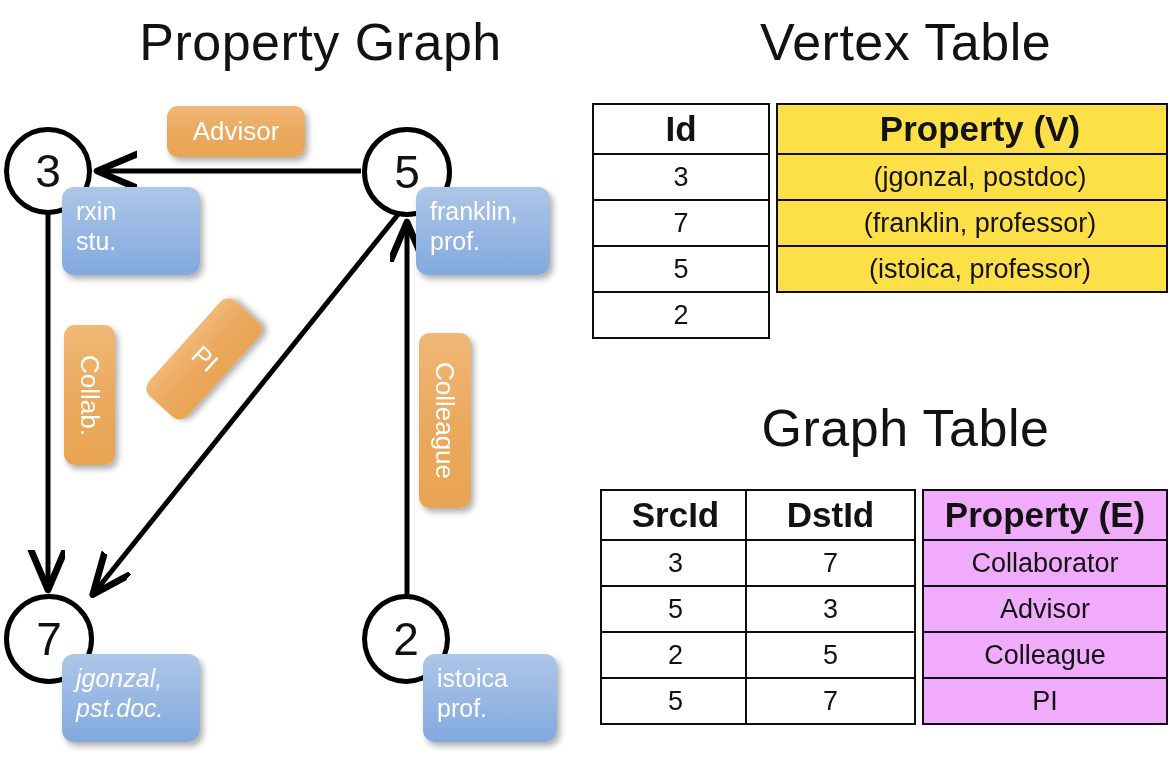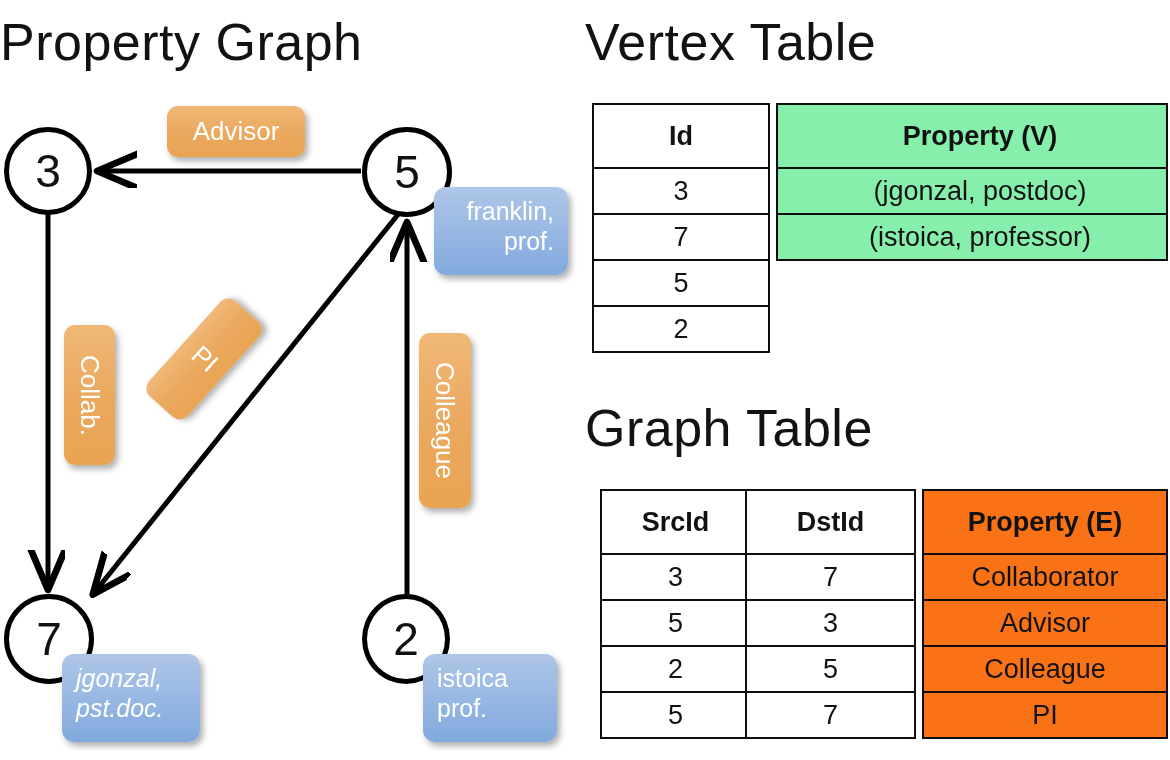--- a/index.html
+++ b/index.html
@@ -18,21 +18,22 @@
 
   
   .title {
     position: absolute;
     font-family: "Liberation Sans", sans-serif;
     font-weight: 300;
     font-size: 52px;
     letter-spacing: 0.5px;
     color: #121212;
     white-space: nowrap;
-    text-align: left;
+    text-align: center;
+    padding-left: 28px;
   }
   #title-property-graph { left: 0px;   top: 12px;  width: 585px; }
   #title-vertex-table   { left: 585px; top: 12px;  width: 585px; }
   #title-edge-table     { left: 585px; top: 398px; width: 585px; }
 
   
   #graph-canvas {
     position: absolute;
     left: 0; top: 0;
     width: 585px;
@@ -119,27 +120,27 @@
     text-align: center;
     font-weight: 300;
     font-size: 27px;
     color: #121212;
     padding: 0;
     height: 46px;
     box-sizing: border-box;
   }
   .tbl th {
     font-weight: bold;
-    font-size: 27px;
-    height: 64px;
+    font-size: 35px;
+    height: 50px;
     margin-left: 39px;
   }
   .tbl.key-col td, .tbl.key-col th { background: #ffffff; }
-  .tbl.vprop-col td, .tbl.vprop-col th { background: #86efac; padding-left: 16px; }
-  .tbl.eprop-col td, .tbl.eprop-col th { background: #f97316; }
+  .tbl.vprop-col td, .tbl.vprop-col th { background: #fde047; padding-left: 16px; }
+  .tbl.eprop-col td, .tbl.eprop-col th { background: #f0abfc; }
 
   
   #vertex-id-table     { left: 592px;  top: 103px; width: 178px; }
   #vertex-prop-table   { left: 776px;  top: 103px; width: 392px; }
   
   #edge-src-table      { left: 600px;  top: 489px; width: 151px; }
   #edge-dst-table      { left: 745px;  top: 489px; width: 171px; }
   #edge-prop-table     { left: 922px;  top: 489px; width: 246px; }
 </style>
 </head>
@@ -189,21 +190,23 @@
   <div class="vertex-node" id="vertex-node-5" style="left:362px; top:127px; width:90px; height:90px;">
     <span>5</span>
   </div>
   <div class="vertex-node" id="vertex-node-7" style="left:4px; top:594px; width:90px; height:90px;">
     <span>7</span>
   </div>
   <div class="vertex-node" id="vertex-node-2" style="left:362px; top:594px; width:88px; height:90px;">
     <span>2</span>
   </div>
 
-  <div class="prop-box" id="prop-box-5" style="left:434px; top:187px; width:134px; height:88px;text-align:right;">franklin,
+  <div class="prop-box" id="prop-box-3" style="left:62px; top:187px; width:138px; height:88px;">rxin
+stu.</div>
+  <div class="prop-box" id="prop-box-5" style="left:416px; top:187px; width:134px; height:88px;">franklin,
 prof.</div>
   <div class="prop-box" id="prop-box-7" style="left:62px; top:654px; width:138px; height:88px;font-style:italic;">jgonzal,
 pst.doc.</div>
   <div class="prop-box" id="prop-box-2" style="left:423px; top:654px; width:134px; height:88px;">istoica
 prof.</div>
 </div>
 
 <table class="tbl key-col" id="vertex-id-table">
   <thead>
     <tr>
@@ -230,20 +233,23 @@
   <thead>
     <tr>
       <th>Property (V)</th>
     </tr>
   </thead>
   <tbody>
     <tr>
       <td>(jgonzal, postdoc)</td>
     </tr>
     <tr>
+      <td>(franklin, professor)</td>
+    </tr>
+    <tr>
       <td>(istoica, professor)</td>
     </tr>
   </tbody>
 </table>
 
 <table class="tbl key-col" id="edge-src-table">
   <thead>
     <tr>
       <th>SrcId</th>
     </tr>

